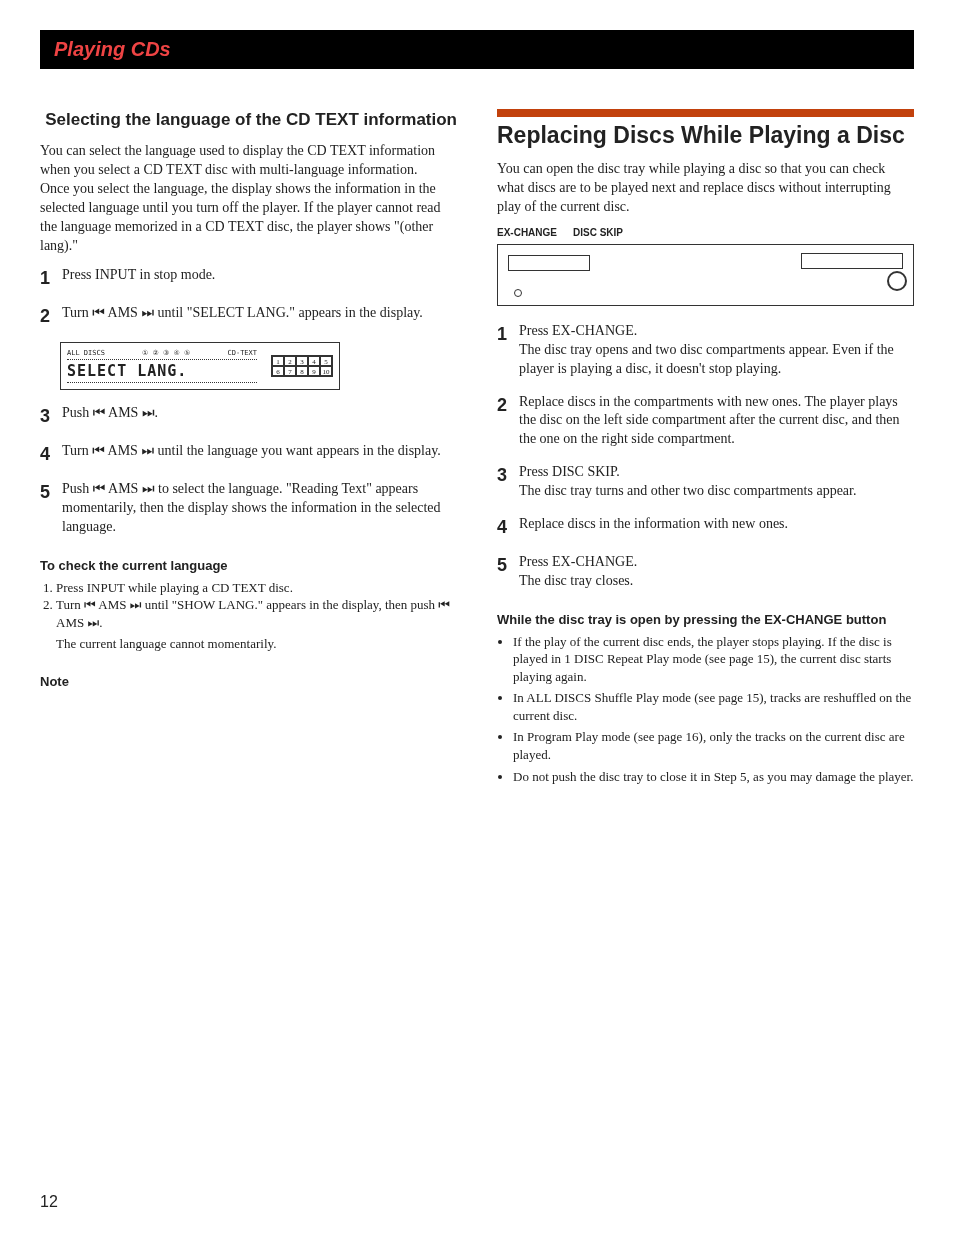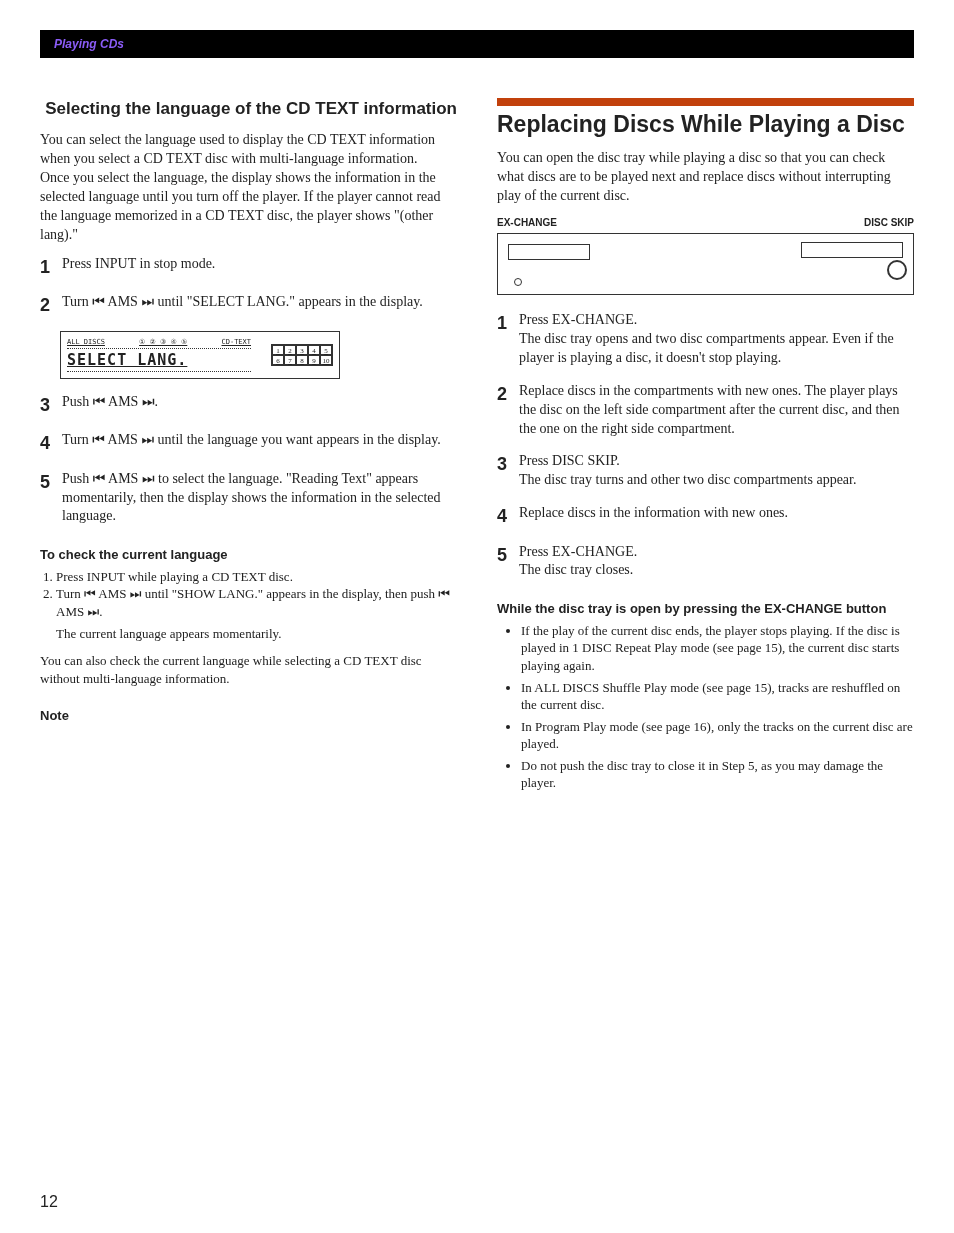--- a/index.html
+++ b/index.html
@@ -8,25 +8,25 @@
     color: #222;
     background: #fff;
     margin: 0;
     padding: 30px 40px 40px 40px;
     width: 954px;
     box-sizing: border-box;
     line-height: 1.35;
   }
   .header-bar {
     background: #000;
-    color: #8b5cf6;
+    color: #ef4444;
     font-family: Arial, Helvetica, sans-serif;
     font-weight: bold;
     font-style: italic;
-    font-size: 12px;
+    font-size: 20px;
     padding: 6px 14px;
     width: 100%;
     box-sizing: border-box;
   }
   .columns {
     display: flex;
     gap: 40px;
     margin-top: 40px;
   }
   .col {
@@ -85,32 +85,30 @@
   }
   .note-text, .bullets li {
     font-size: 13px;
   }
   .bullets {
     margin: 4px 0 0 0;
     padding-left: 16px;
   }
   .bullets li {
     margin-bottom: 4px;
-    margin-left: 8px;
   }
   .display-fig {
     border: 1px solid #333;
     padding: 6px;
     margin: 8px 0 14px 20px;
     display: flex;
-    gap: 20px;
+    gap: 14px;
     align-items: center;
     width: 280px;
     box-sizing: border-box;
-    text-decoration: underline;
   }
   .display-main {
     flex: 1;
     font-family: monospace;
     font-size: 10px;
   }
   .disp-top {
     display: flex;
     justify-content: space-between;
     font-size: 7px;
@@ -134,21 +132,21 @@
   .grid-10 span {
     border: 0.5px solid #333;
     text-align: center;
     line-height: 10px;
   }
   .device-fig {
     margin: 4px 0 16px 0;
   }
   .device-labels {
     display: flex;
-    justify-content: space-between;
+    justify-content: flex-start;
     gap: 16px;
     font-family: Arial, Helvetica, sans-serif;
     font-size: 10px;
     font-weight: bold;
   }
   .device-box {
     border: 1px solid #333;
     height: 60px;
     margin-top: 4px;
     position: relative;
@@ -246,22 +244,21 @@
         <span class="step-num">5</span>
         <span class="step-body">Push ⏮ AMS ⏭ to select the language. "Reading Text" appears momentarily, then the display shows the information in the selected language.</span>
       </li>
     </ol>
 
     <h4 class="subhead">To check the current language</h4>
     <ol class="small-steps">
       <li>Press INPUT while playing a CD TEXT disc.</li>
       <li>Turn ⏮ AMS ⏭ until "SHOW LANG." appears in the display, then push ⏮ AMS ⏭.</li>
     </ol>
-    <p class="note-text" style="margin-left:16px;margin-top:-6px;">The current language appears momentarily.</p>
-    <p class="note-text">You can also check the current language while selecting a CD TEXT disc without multi-language information.</p>
+    <p class="note-text" style="margin-left:16px;margin-top:-6px;">The current language cannot momentarily.</p>
 
     <h4 class="subhead">Note</h4>
   </div>
 
   <div class="col">
     <h2 class="title">Replacing Discs While Playing a Disc</h2>
     <p>You can open the disc tray while playing a disc so that you can check what discs are to be played next and replace discs without interrupting play of the current disc.</p>
 
     <div class="device-fig">
       <div class="device-labels">

